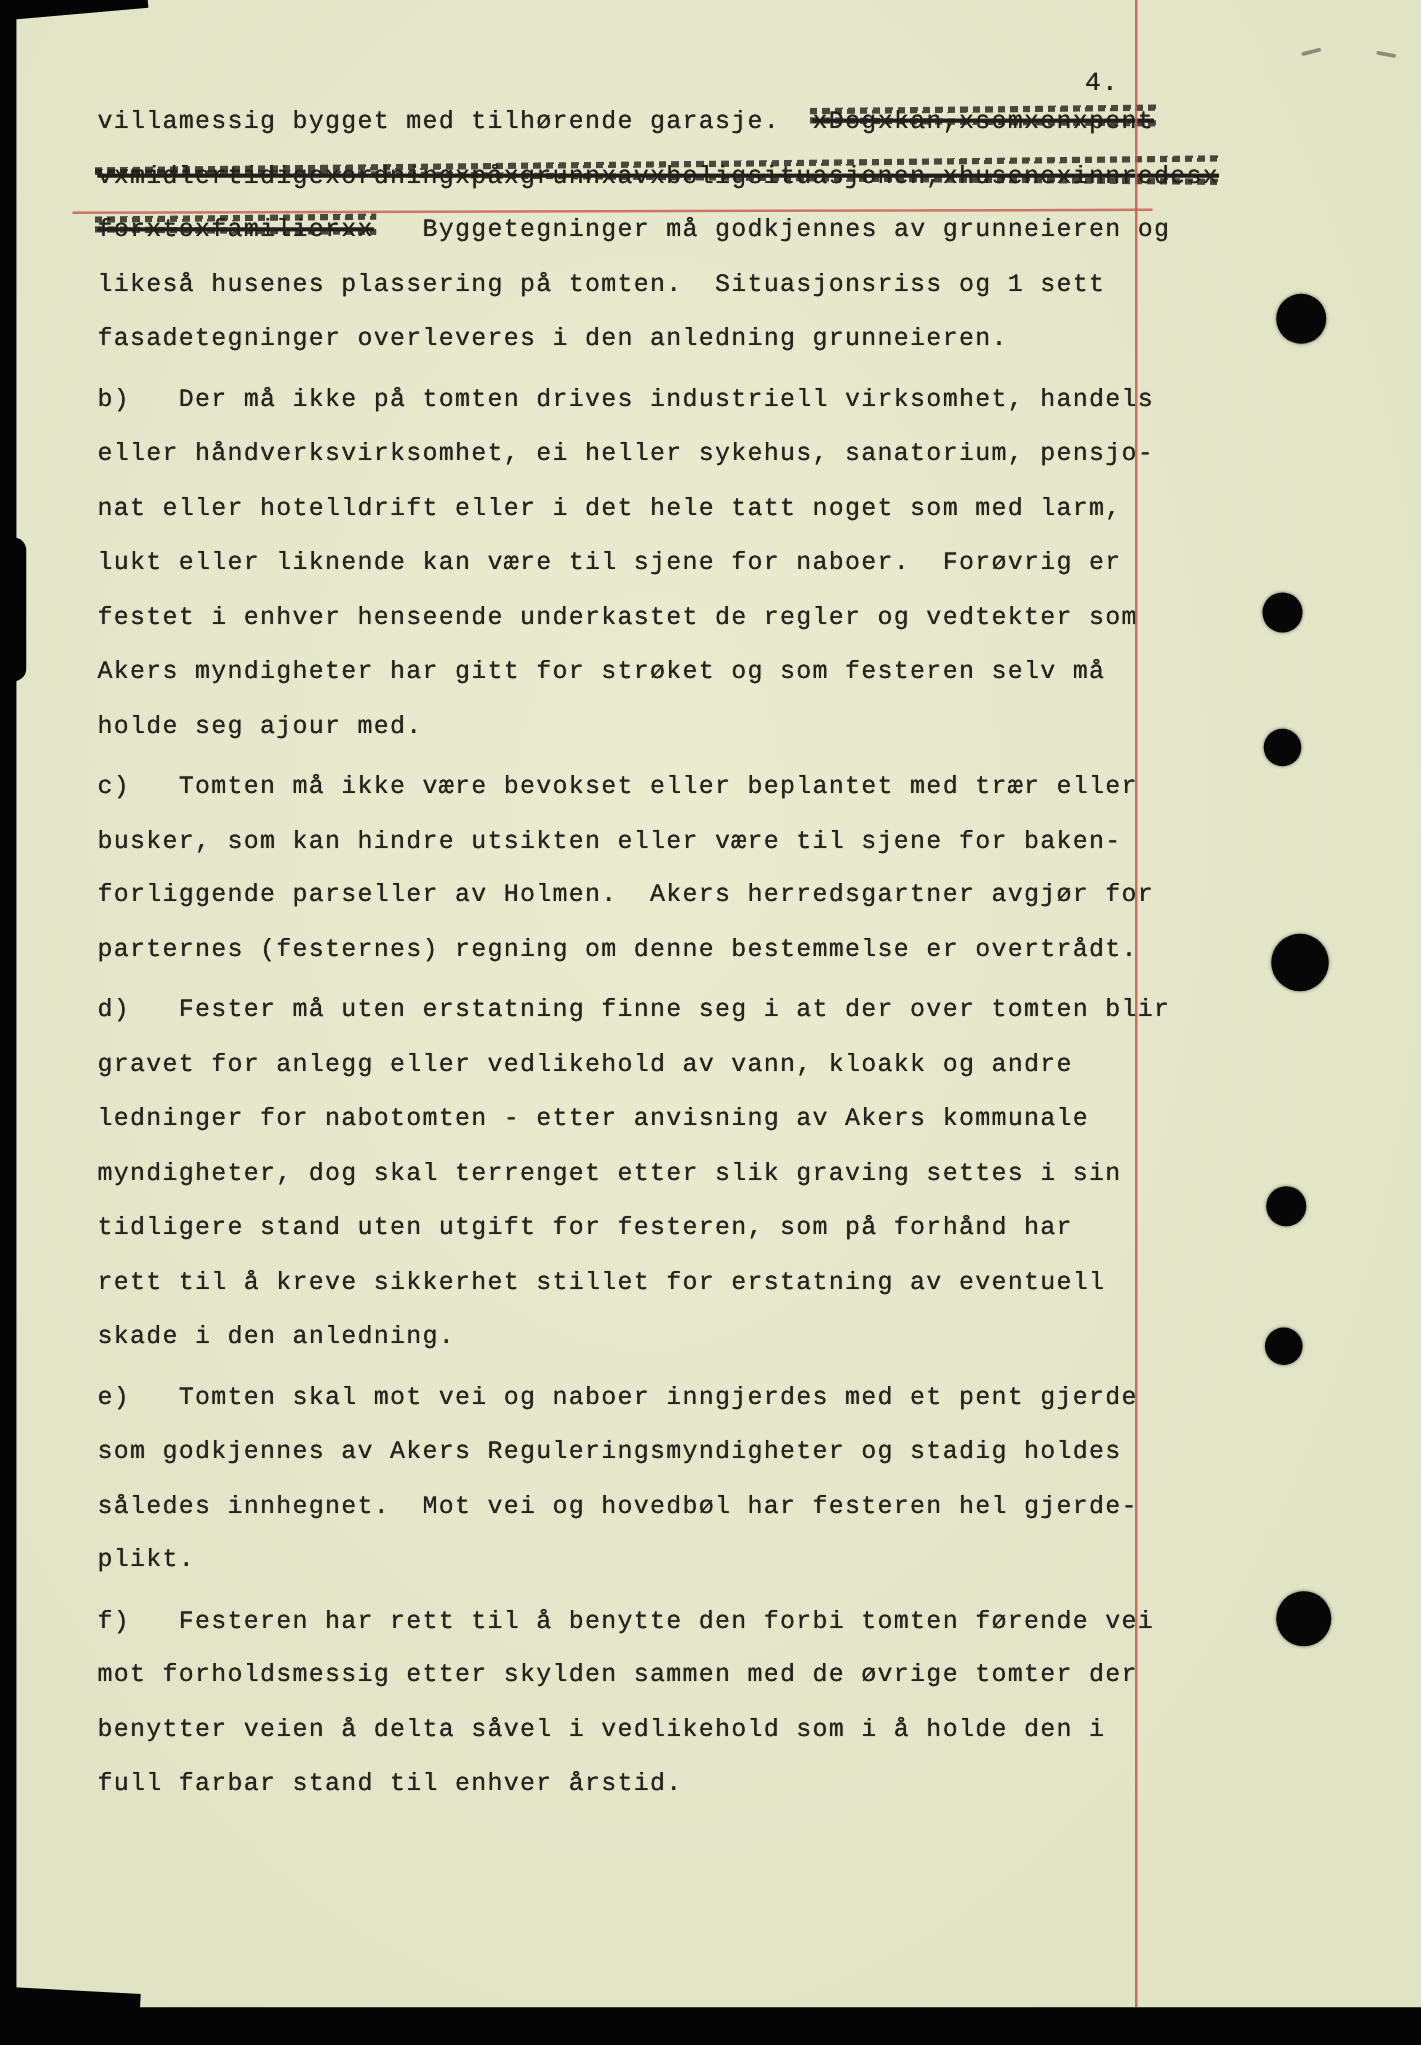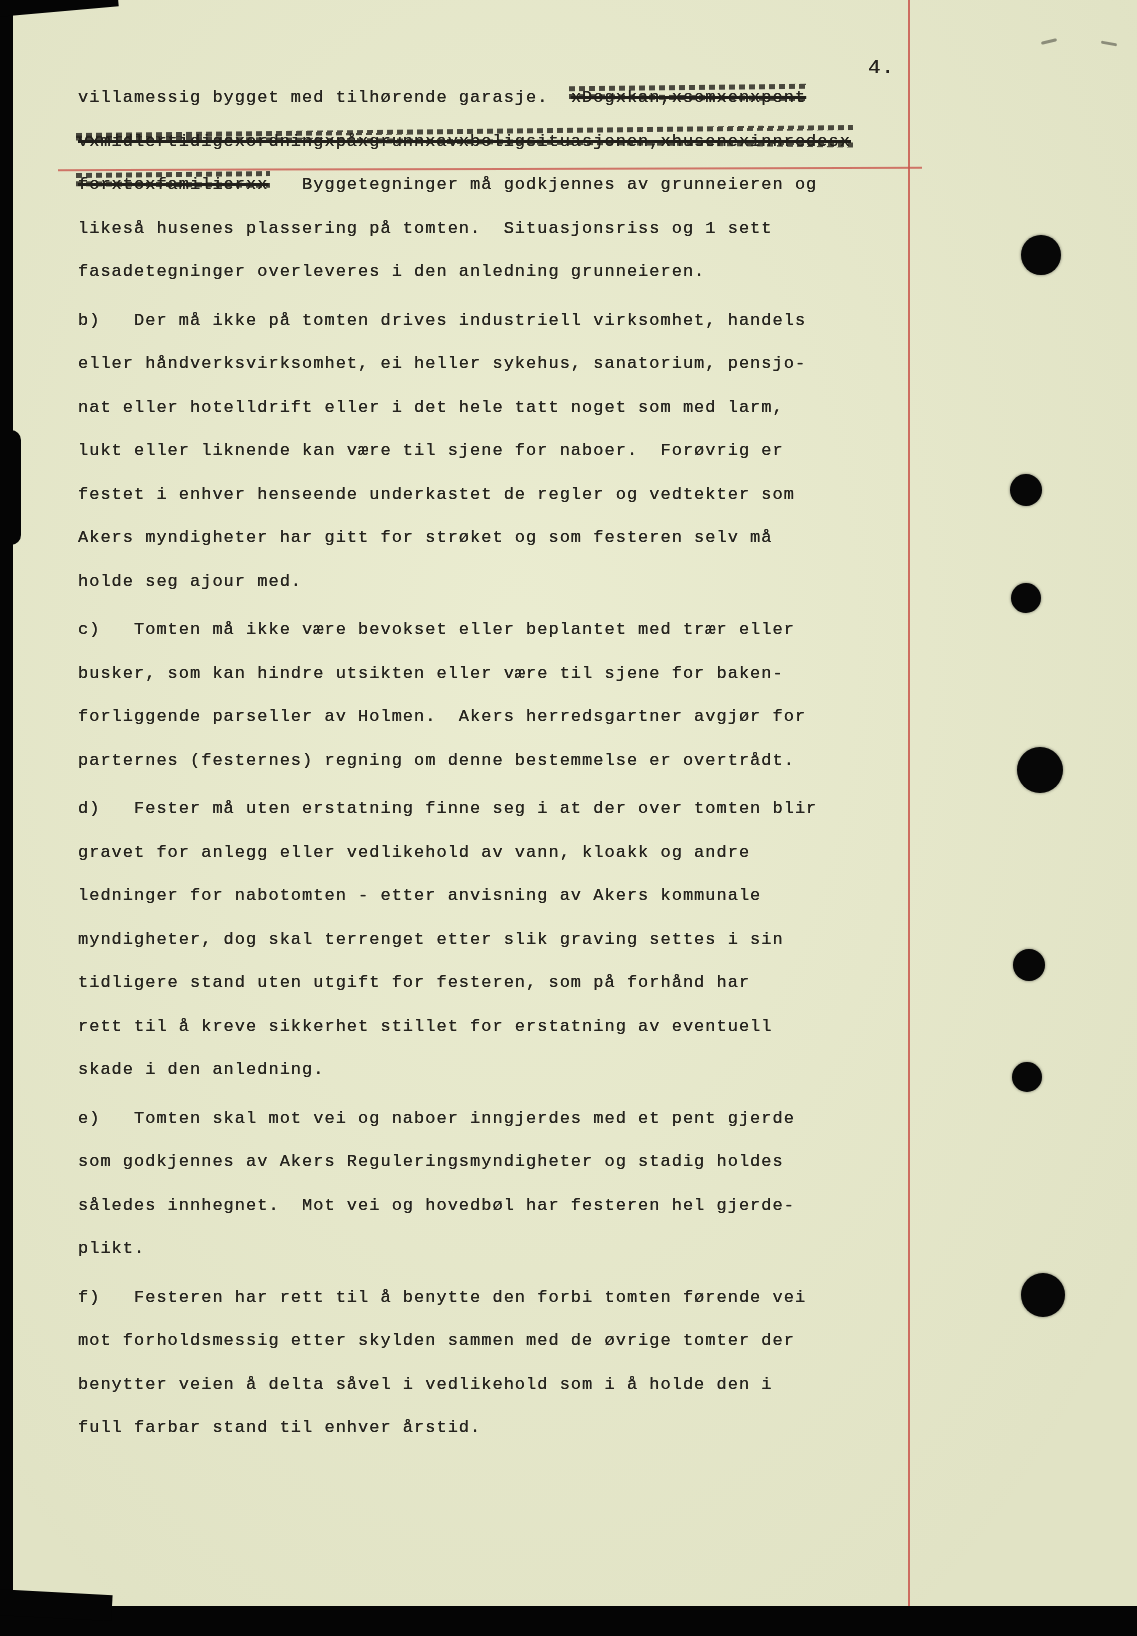--- a/index.html
+++ b/index.html
@@ -48,21 +48,21 @@
 
   .page-number {
     position:absolute; left:855px; top:56px;
     font-size:21px; letter-spacing:1px;
     color:var(--ink,#26241f);
     text-shadow:0 0 .6px currentColor;
   }
 
   .text-block {
     position:absolute; left:65px; top:76px; width:860px;
-    font-size:17px; letter-spacing:1px; line-height:43.5px;
+    font-size:20px; letter-spacing:1px; line-height:43.5px;
     color:var(--ink,#26241f);
     white-space:pre;
     text-shadow:0 0 .6px currentColor;
   }
   .line { height:43.5px; }
   .line.para-start { margin-top:5px; }
 
   .struck {
     position:relative; display:inline-block;
     text-decoration:line-through;

